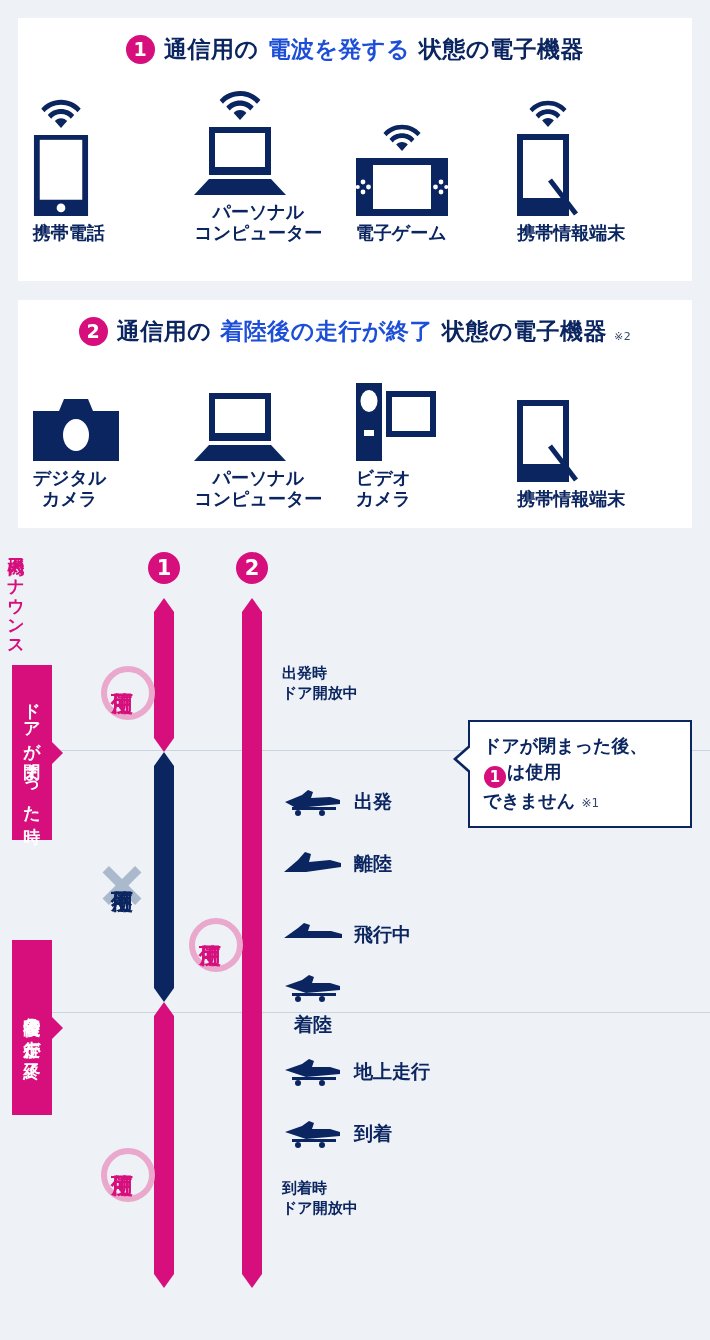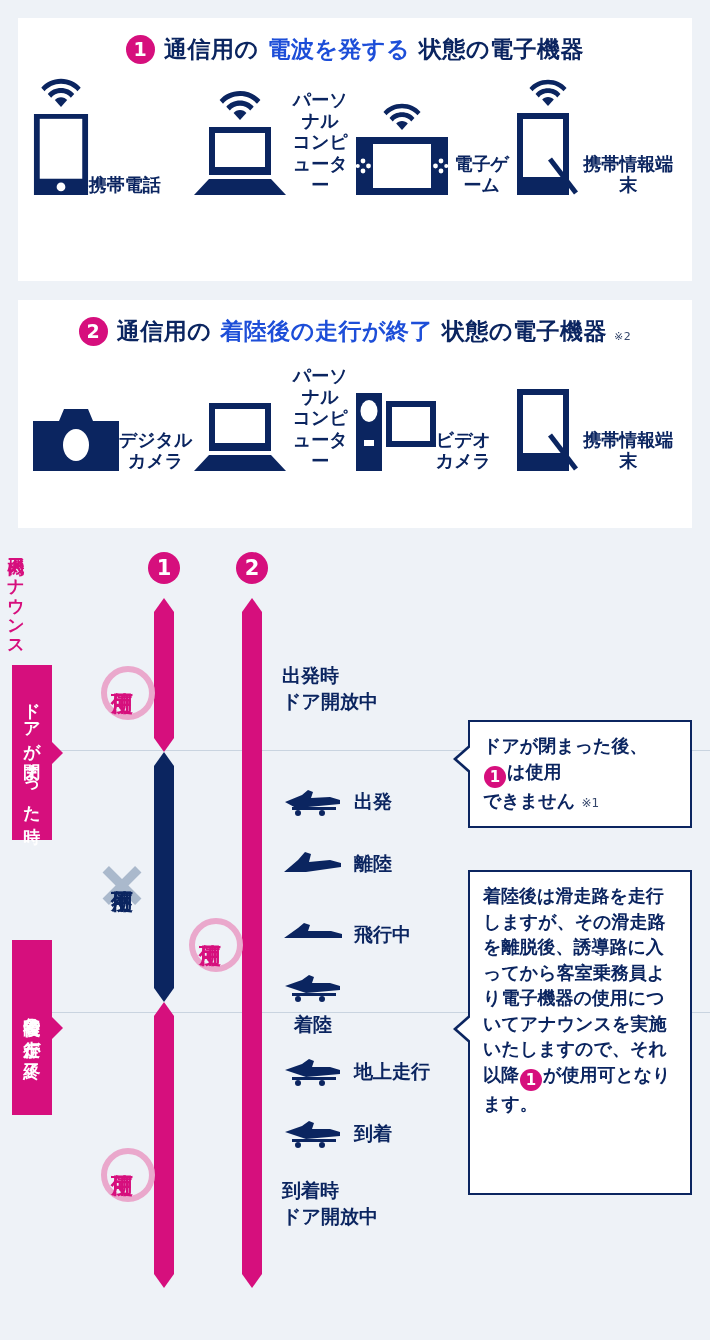--- a/index.html
+++ b/index.html
@@ -65,23 +65,24 @@
 
   .device-row {
     display: flex;
     justify-content: space-around;
     align-items: flex-end;
     padding: 0 14px;
     margin-top: 10px;
   }
   .device {
     display: flex;
-    flex-direction: row;
-    align-items: flex-end;
+    flex-direction: column;
+    align-items: flex-start;
     width: 160px;
+    font-family: Liberation Mono, monospace;
   }
   .device .glyph {
     height: 120px;
     display: flex;
     flex-direction: column;
     align-items: center;
     justify-content: flex-end;
   }
   #panel-2 .device .glyph { height: 104px; }
   .device .caption {
@@ -253,21 +254,21 @@
   }
   .flight-row .f-label {
     font-size: 19px;
     font-weight: bold;
     color: #0b2560;
     white-space: nowrap;
   }
   .door-text {
     position: absolute;
     left: 282px;
-    font-size: 19px;
+    font-size: 15px;
     font-weight: bold;
     color: #0b2560;
     line-height: 1.35;
     white-space: pre-line;
   }
 
   
   .callout {
     position: absolute;
     background: #ffffff;
@@ -584,19 +585,14 @@
 ドア開放中</div>
 
   <div class="callout" id="callout-1">
     <span class="tail-out"></span>
     <span class="tail-in"></span>
     <div>ドアが閉まった後、</div>
     <div><span class="inline-badge">1</span><span>は使用</span></div>
     <div><span>できません</span> <span class="small-note">※1</span></div>
   </div>
 
-  <div class="callout" id="callout-2">
-    <span class="tail-out"></span>
-    <span class="tail-in"></span>
-    <span>着陸後は滑走路を走行しますが、その滑走路を離脱後、誘導路に入ってから客室乗務員より電子機器の使用についてアナウンスを実施いたしますので、それ以降</span><span class="inline-badge">1</span><span>が使用可となります。</span>
-  </div>
 
 </div>
 
 </body></html>

